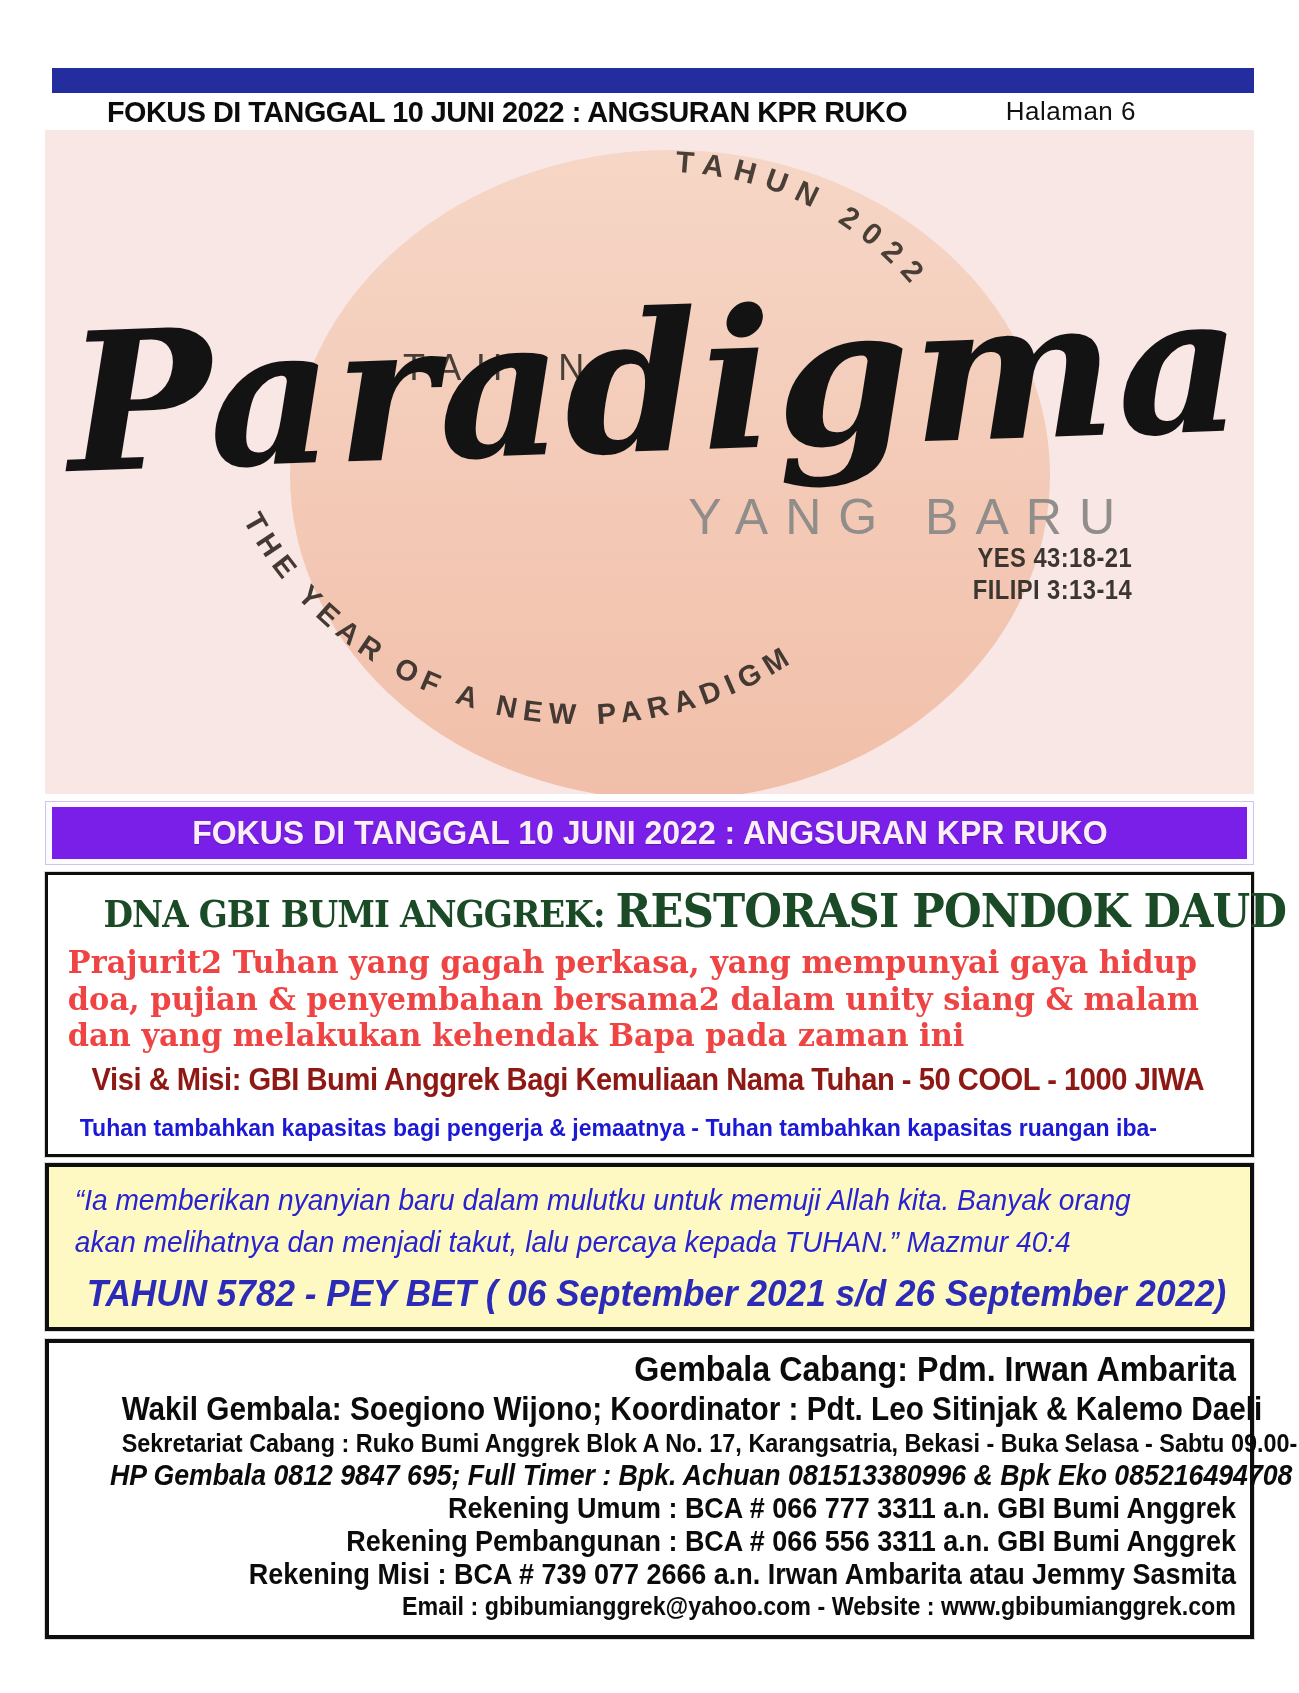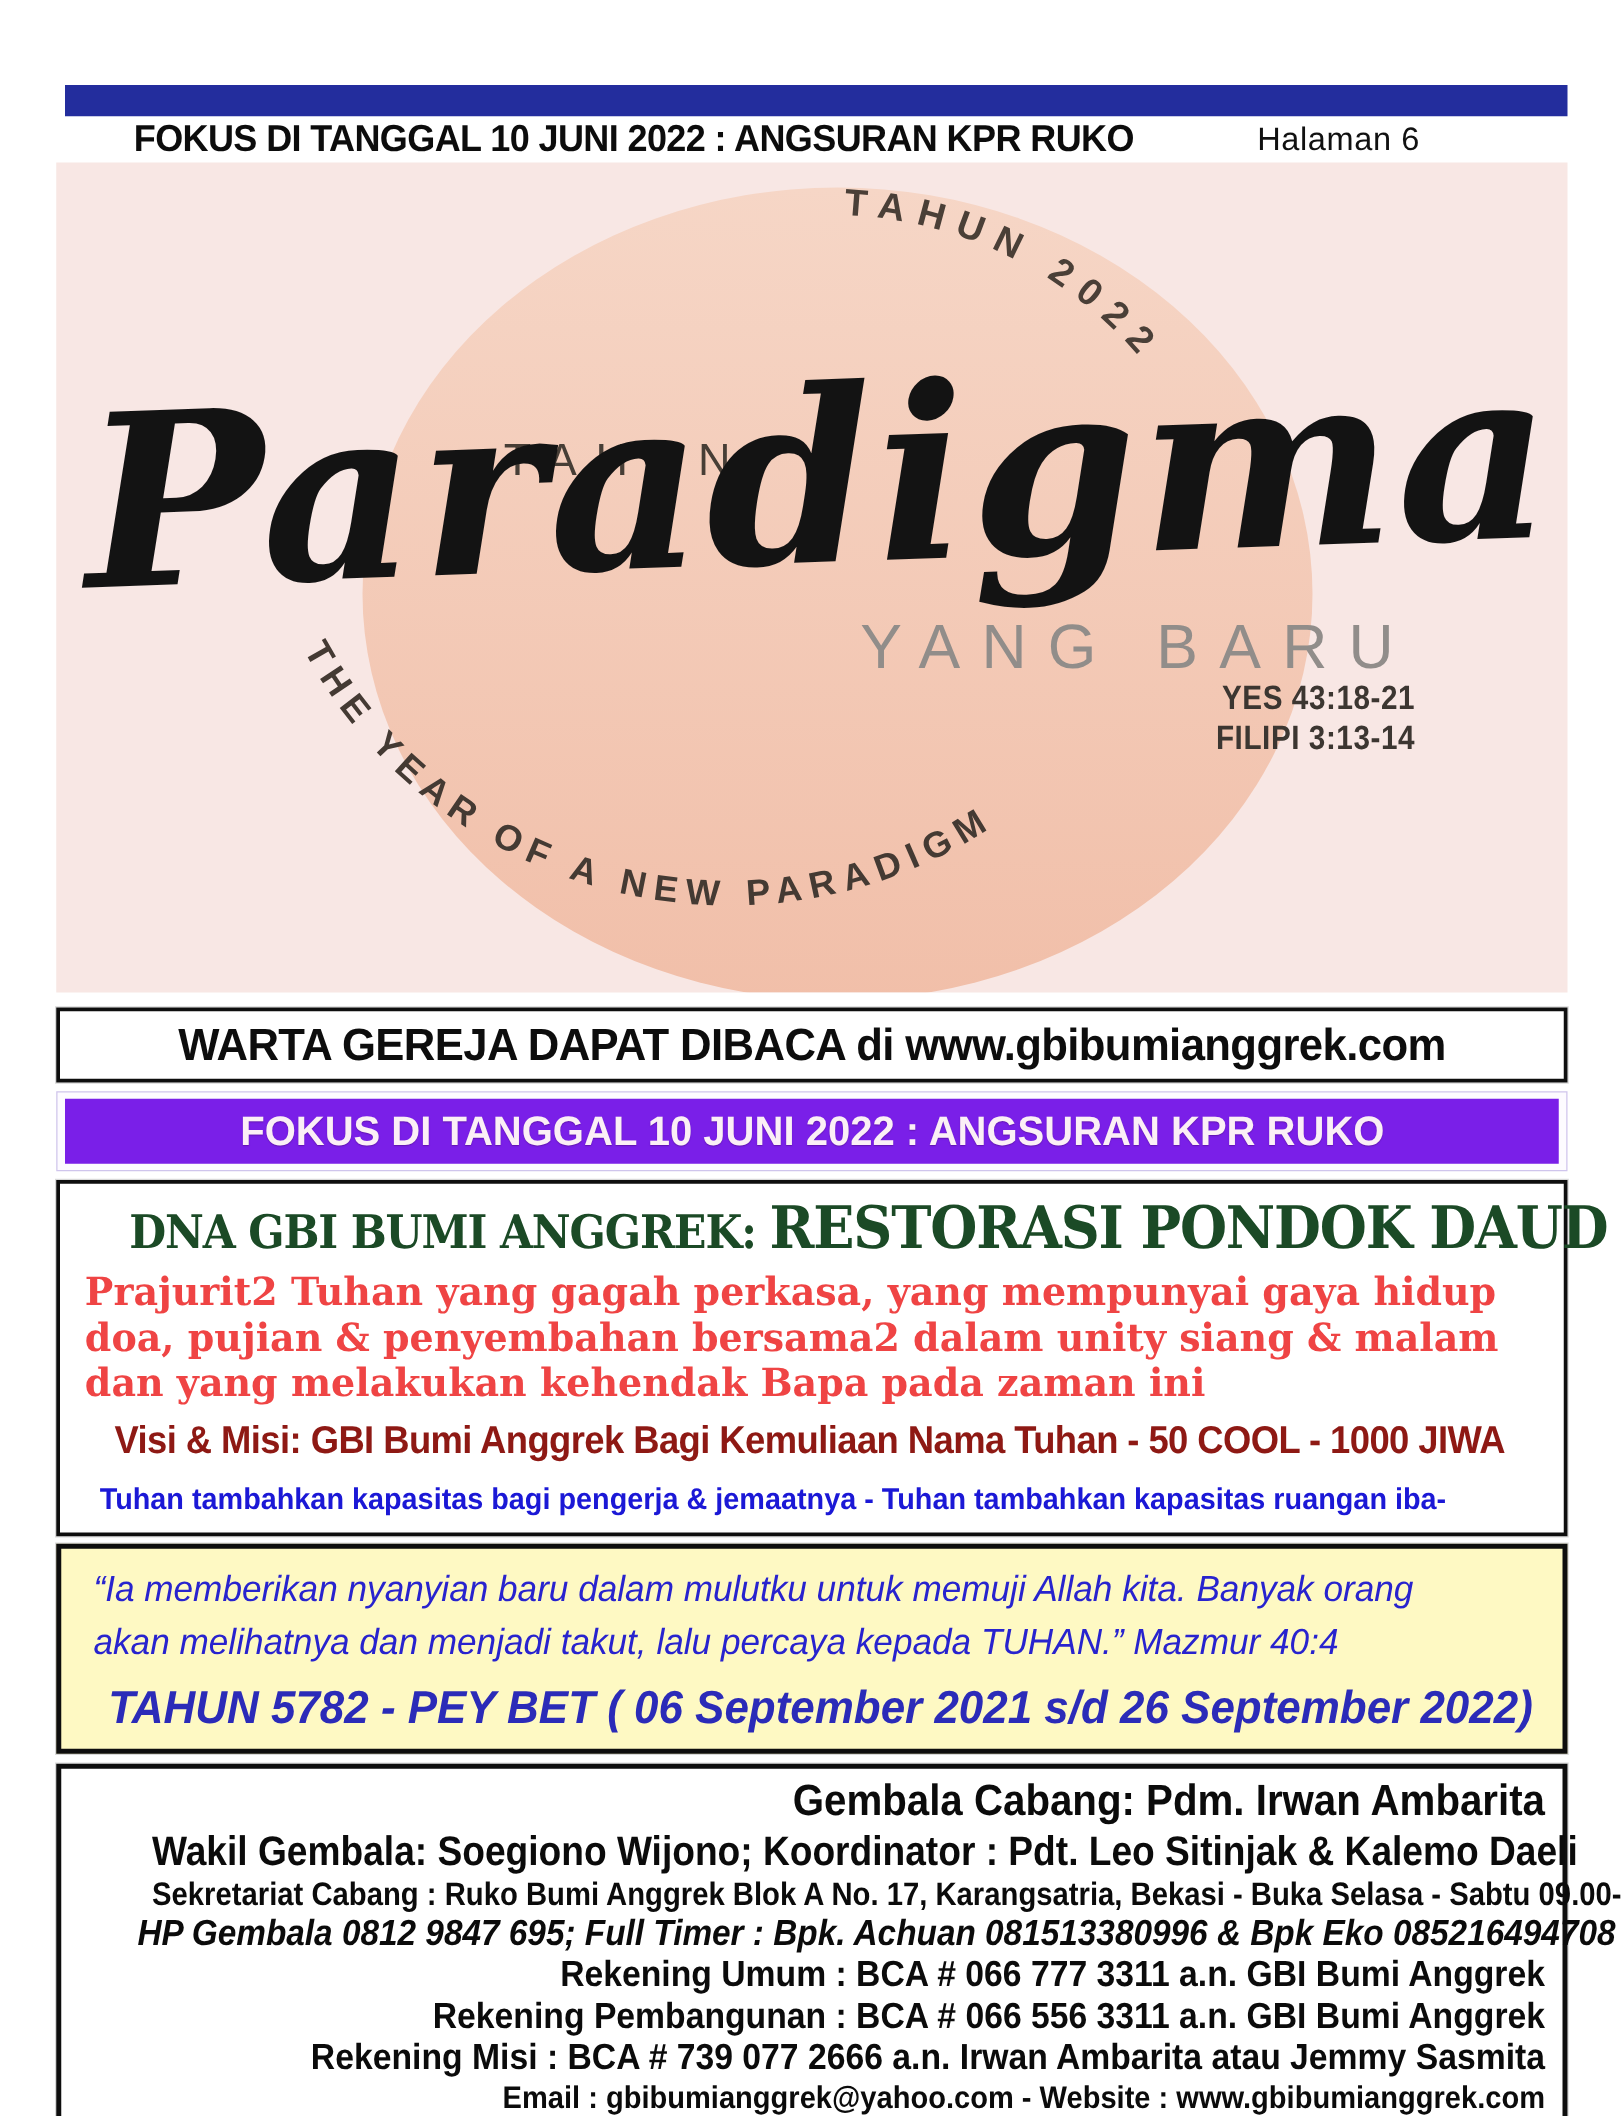--- a/index.html
+++ b/index.html
@@ -160,23 +160,20 @@
       </text>
     </svg>
     <div class="script-title">Paradigma</div>
     <div class="yang-baru">YANG BARU</div>
     <div class="hero-refs">
       <div>YES 43:18-21</div>
       <div>FILIPI 3:13-14</div>
     </div>
   </div>
 
-  <div class="warta-box">
-    <div class="warta-text">WARTA GEREJA DAPAT DIBACA di www.gbibumianggrek.com</div>
-  </div>
 
   <div class="banner-wrap">
     <div class="banner">
       <div class="banner-text">FOKUS DI TANGGAL 10 JUNI 2022 : ANGSURAN KPR RUKO</div>
     </div>
   </div>
 
   <div class="dna-box">
     <div class="dna-heading">
       <span class="prefix">DNA GBI BUMI ANGGREK: </span><span class="main">RESTORASI PONDOK DAUD</span>

